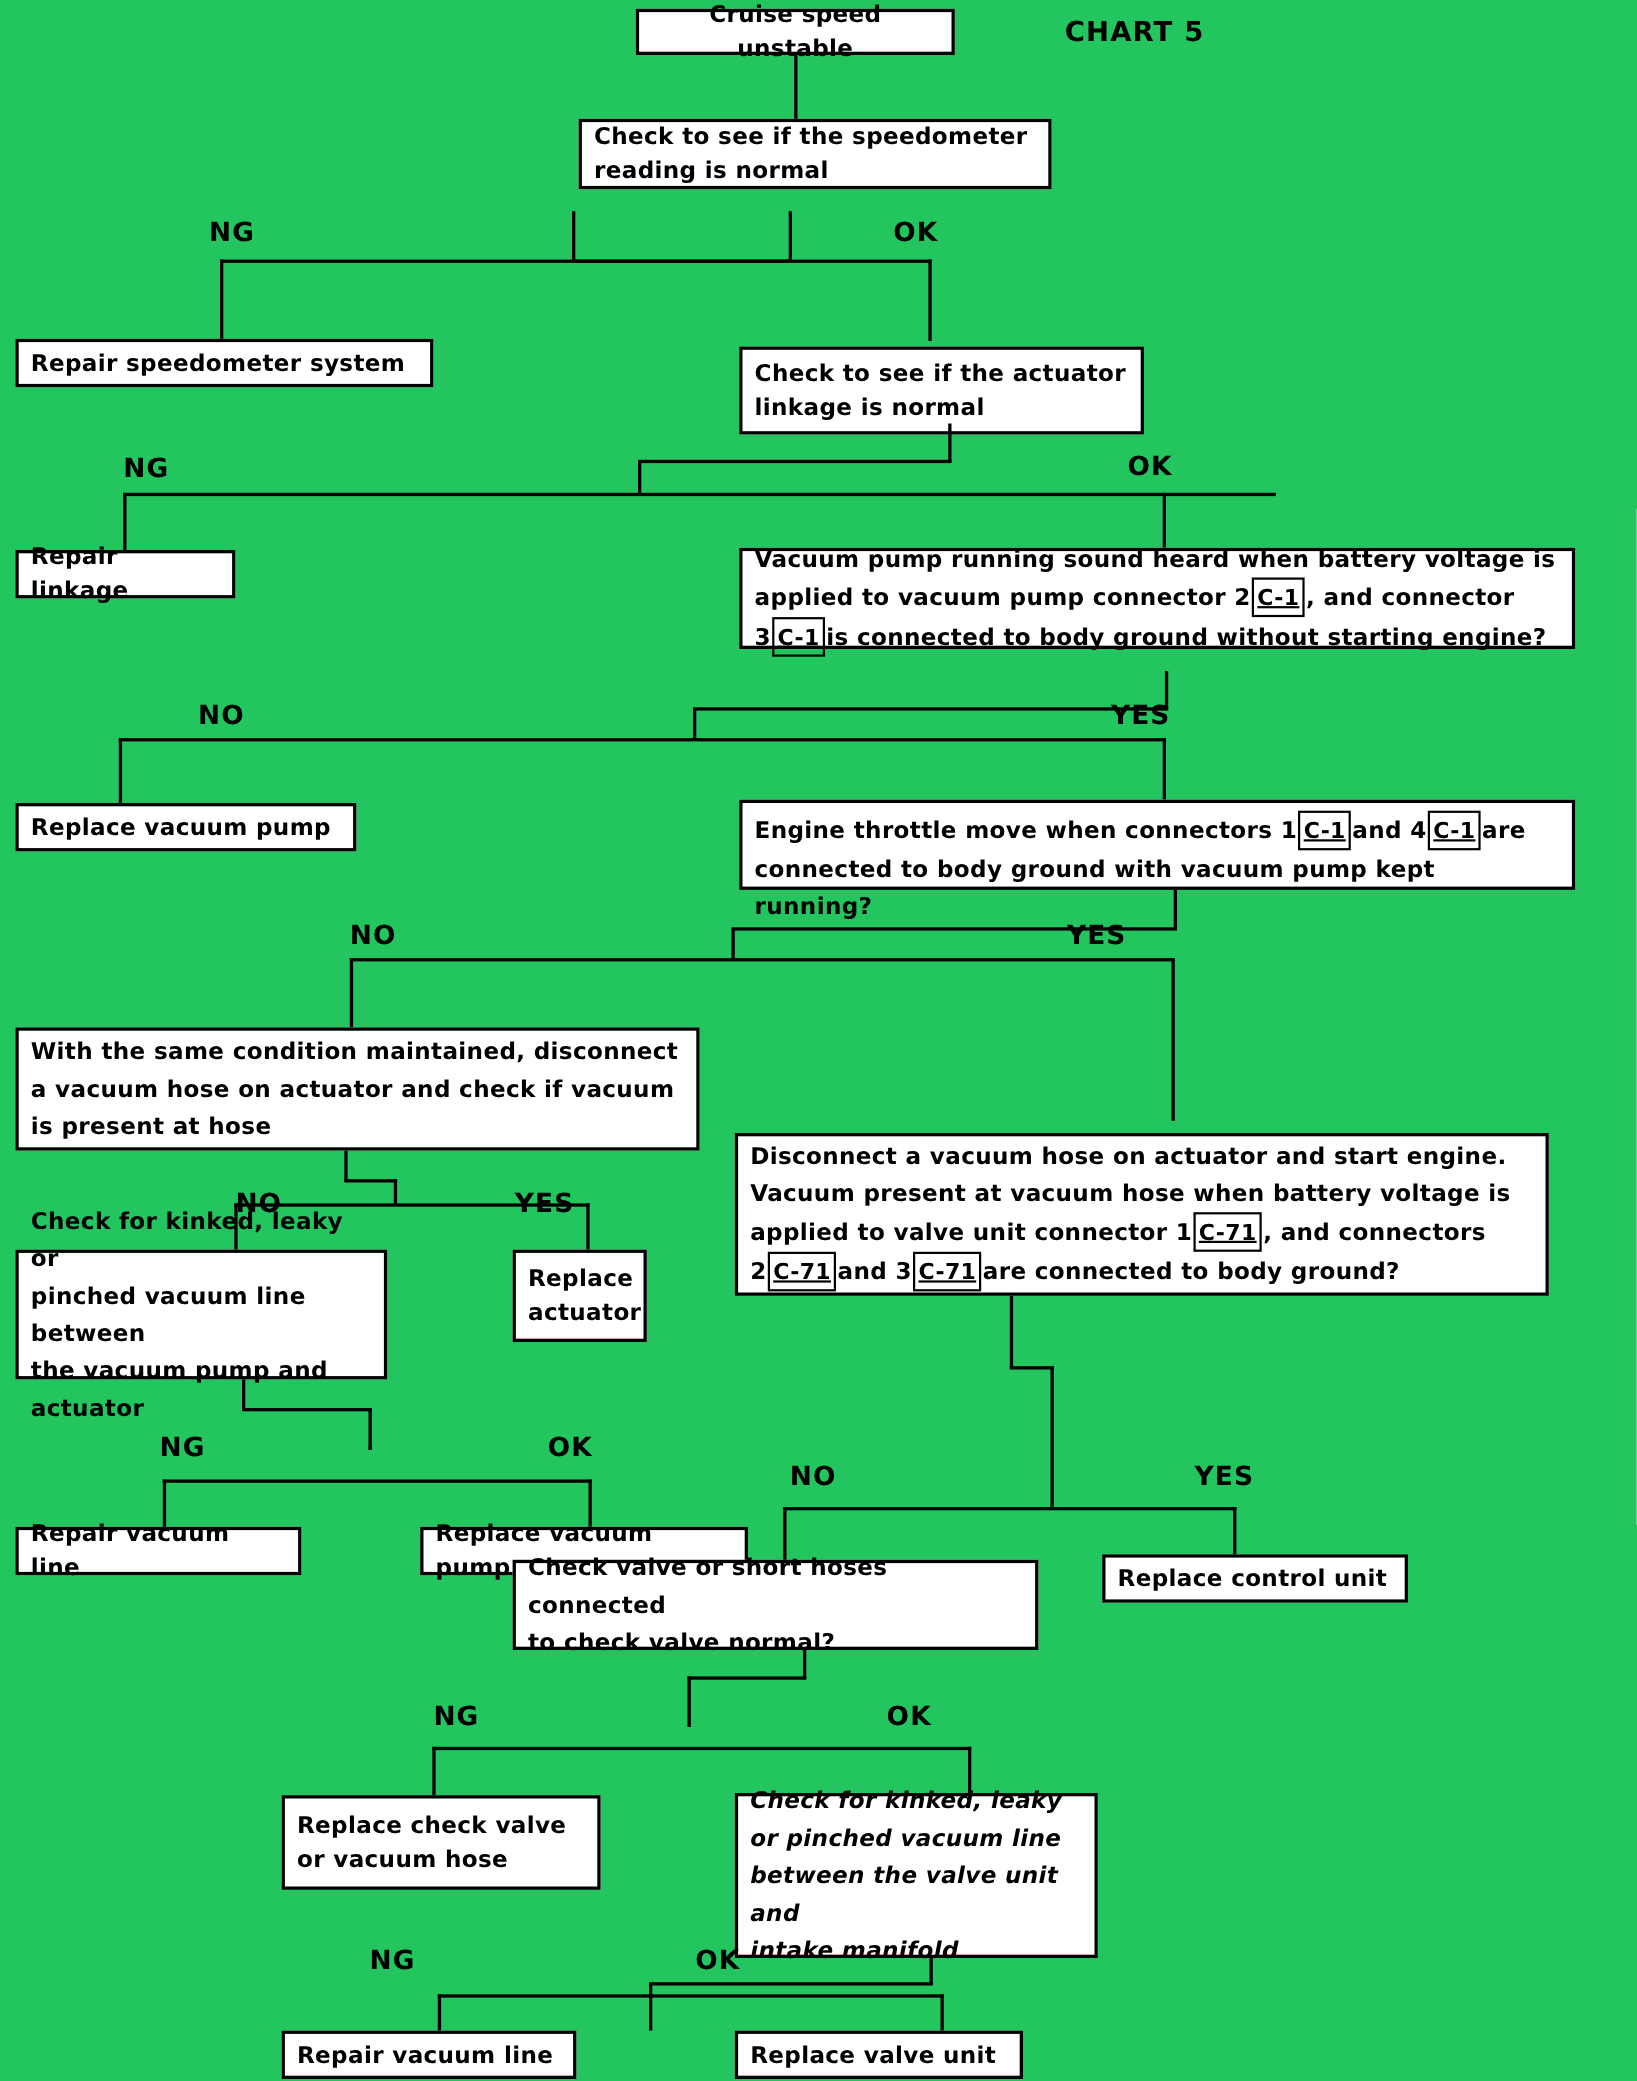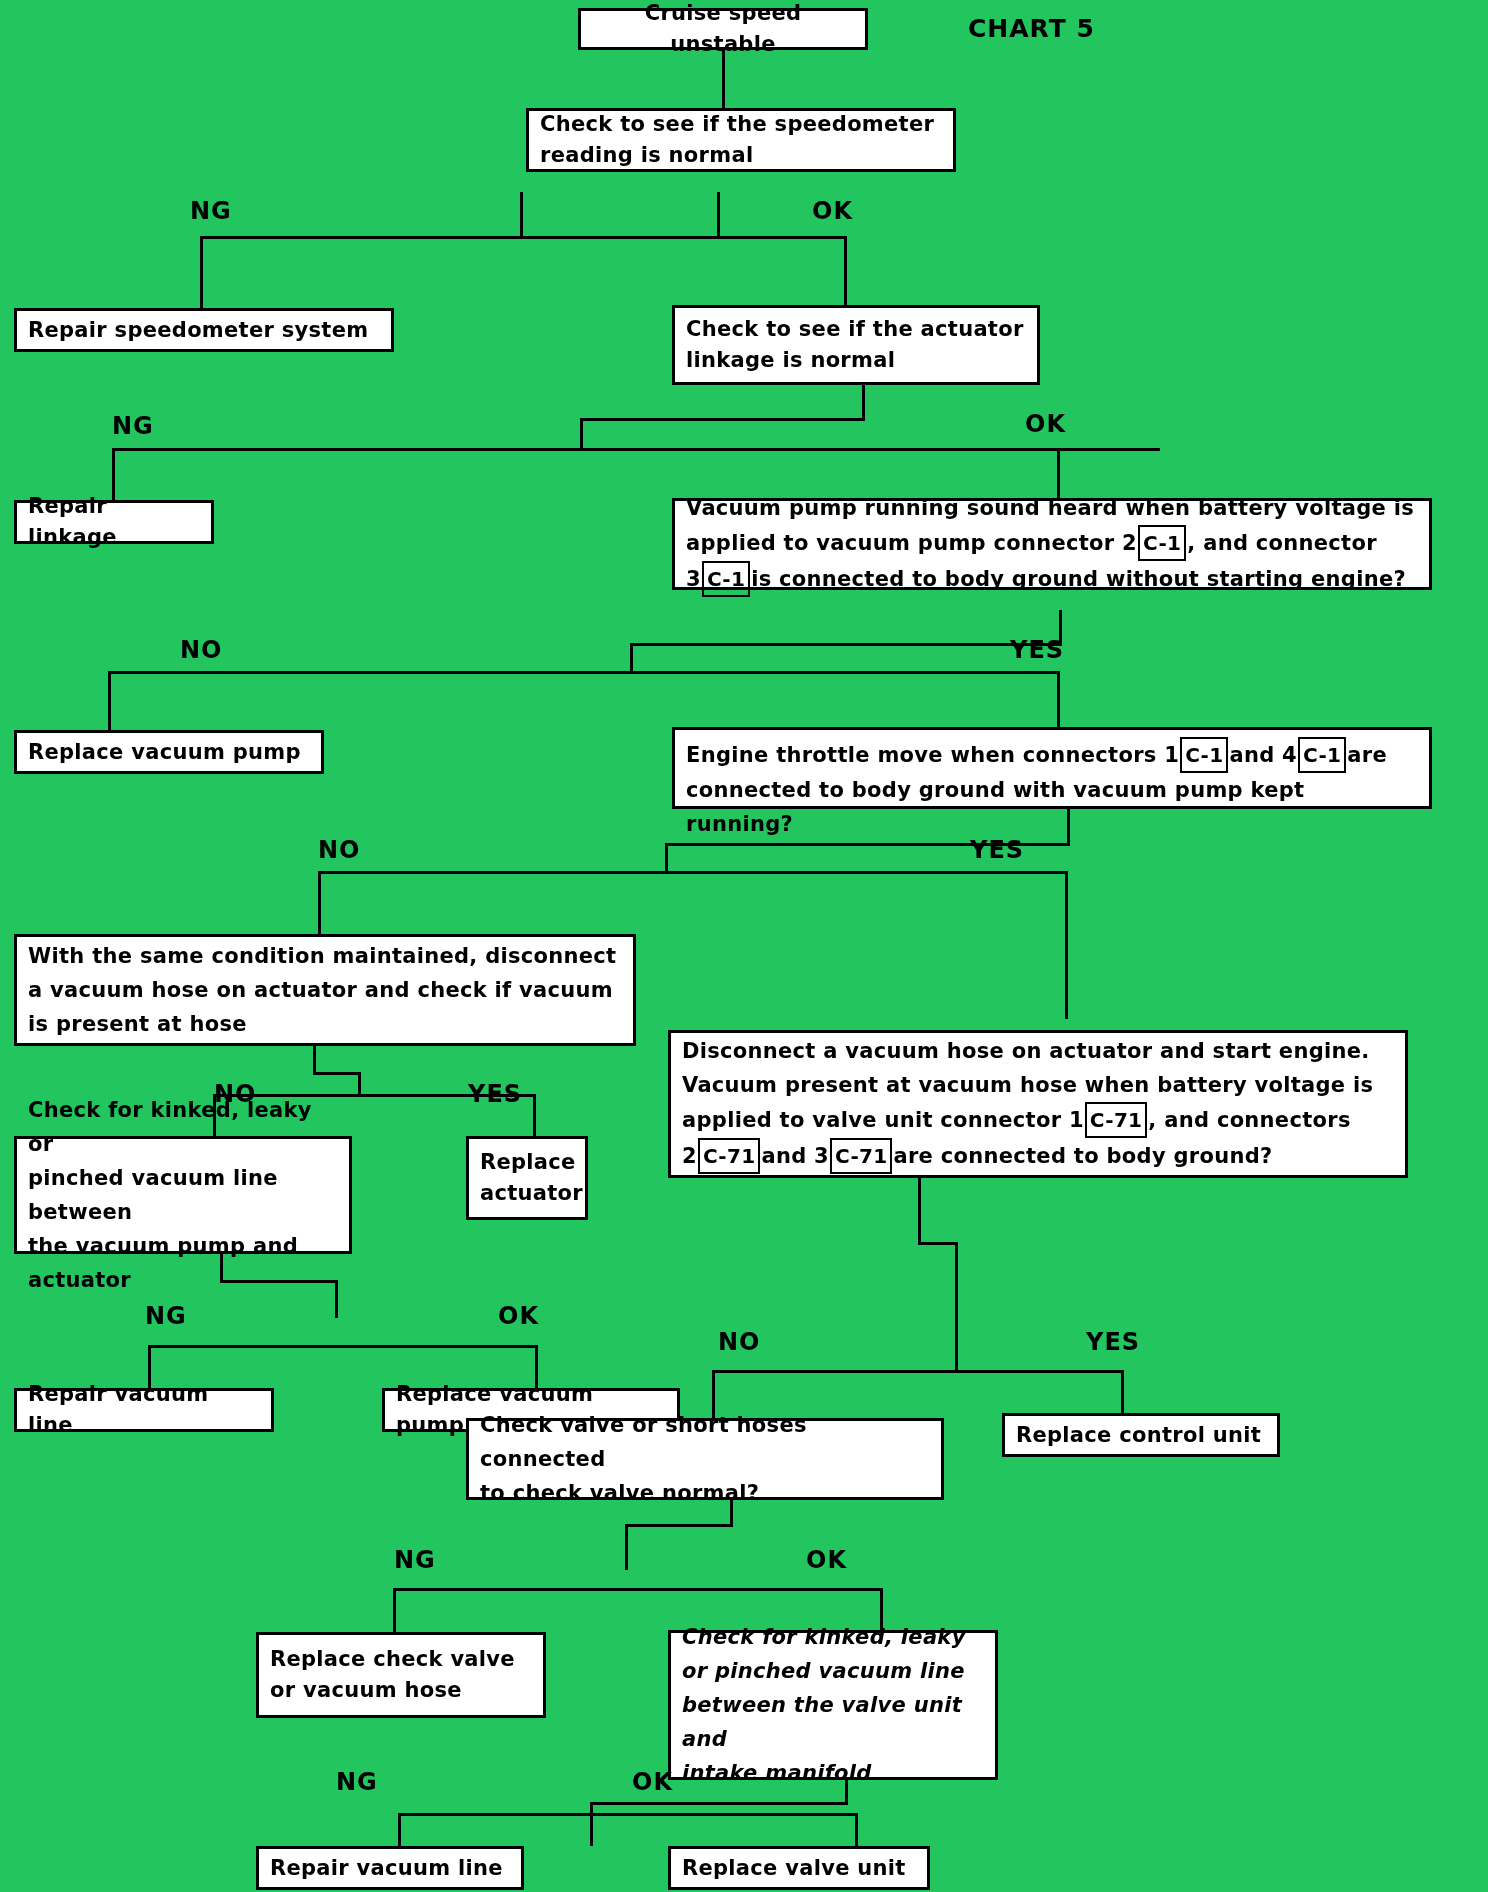--- a/index.html
+++ b/index.html
@@ -39,20 +39,21 @@
   .conn {
     display: inline-block;
     border: 2px solid #000;
     padding: 4px 3px;
     margin: 0 1px;
     line-height: 24px;
     font-weight: 700;
     font-size: 20px;
     vertical-align: baseline;
     white-space: nowrap;
+    text-decoration: underline;
   }
 
   
   .blabel {
     position: absolute;
     font-family: "DejaVu Sans", sans-serif;
     font-weight: 700;
     font-size: 24px;
     letter-spacing: 1px;
     color: #000;
@@ -102,21 +103,21 @@
   <div class="ln lnv" style="left:200px; top:236px; height:74px;"></div>
   <div class="ln lnv" style="left:844px; top:236px; height:74px;"></div>
 
   <div class="blabel" style="left:190px; top:197px;">NG</div>
   <div class="blabel" style="left:812px; top:197px;">OK</div>
 
   <div class="box" id="b3" style="left:14px; top:308px; width:380px; height:44px;">
     <span class="txt">Repair speedometer system</span>
   </div>
 
-  <div class="box" id="b4" style="left:672px; top:305px; width:368px; height:80px; flex-direction:column; align-items:flex-start; justify-content:center;">
+  <div class="box" id="b4" style="left:672px; top:315px; width:368px; height:80px; flex-direction:column; align-items:flex-start; justify-content:center;">
     <span class="txt">Check to see if the actuator</span>
     <span class="txt">linkage is normal</span>
   </div>
 
   <div class="ln lnv" style="left:580px; top:420px; height:30px;"></div>
   <div class="ln lnh" style="left:580px; top:418px; width:285px;"></div>
   <div class="ln lnv" style="left:862px; top:385px; height:35px;"></div>
 
   <div class="ln lnh" style="left:112px; top:448px; width:1048px;"></div>
   <div class="ln lnv" style="left:112px; top:448px; height:55px;"></div>

